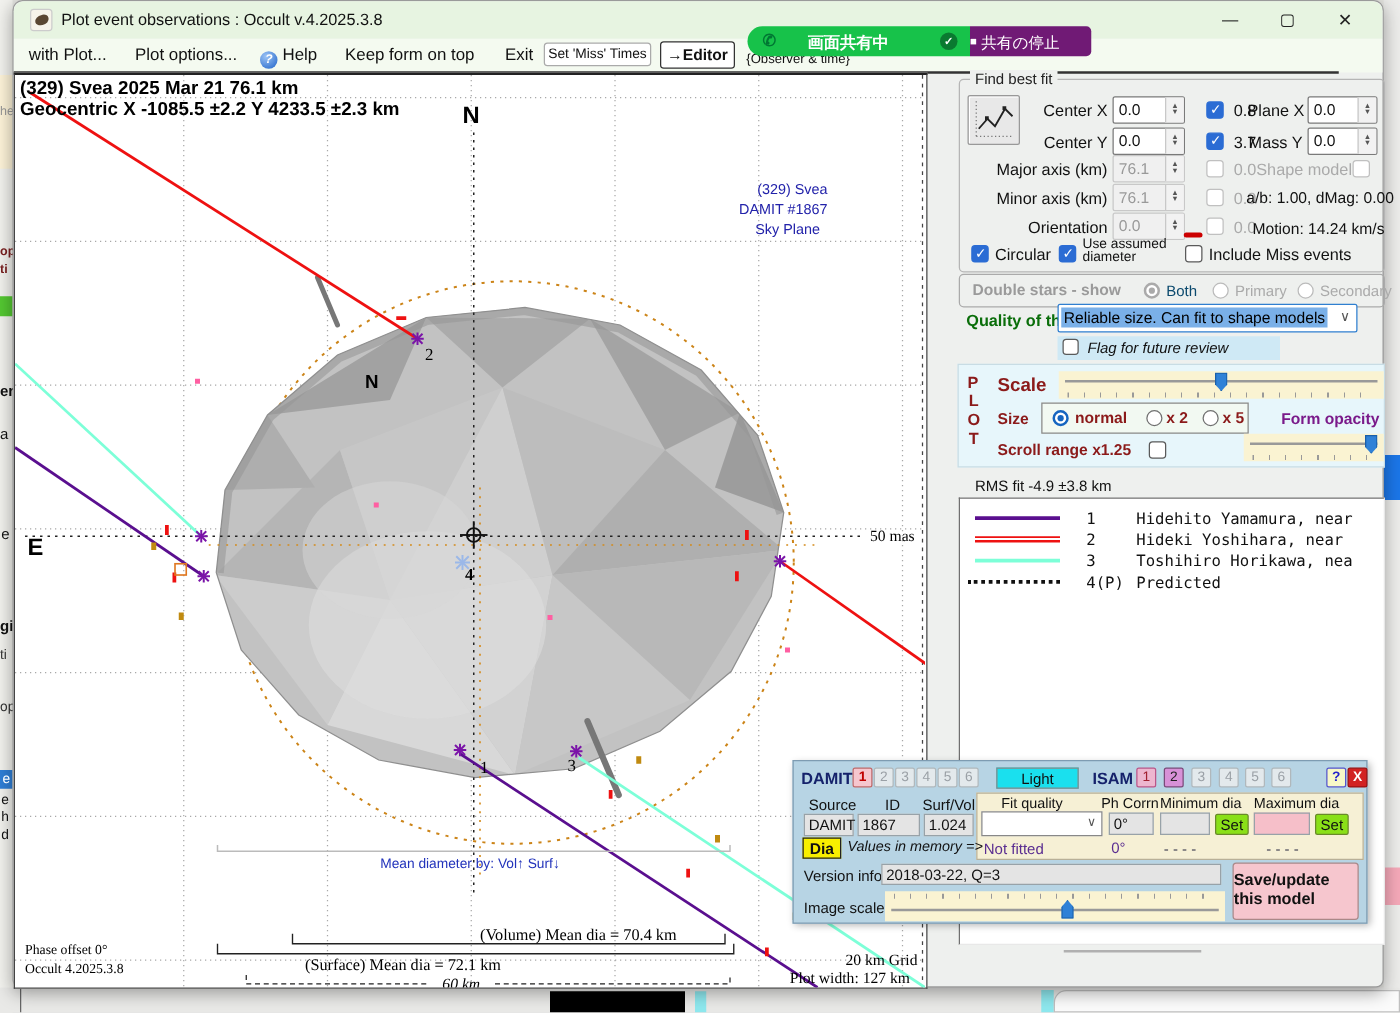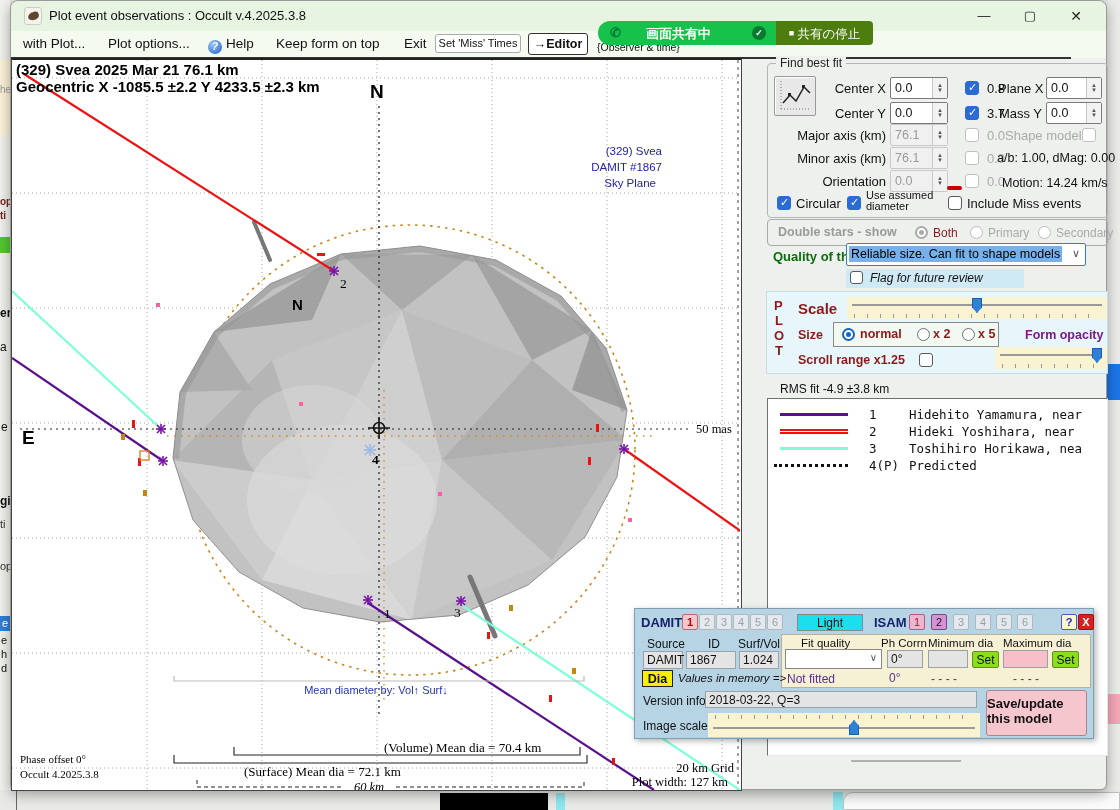--- a/index.html
+++ b/index.html
@@ -76,22 +76,22 @@
   .dtab.selp{background:#edb6cf;color:#a02030;border-color:#b58}
   .dtab.selv{background:#d791d7;color:#222;border-color:#7a4a7a}
   .dbox{position:absolute;height:18px;background:#e4e4e4;border:1px solid #98a2a8;font-size:12px;
     padding:1px 3px;white-space:nowrap}
   .cream{position:absolute;background:#f6f0d5;border:1px solid #b8b098}
   .setbtn{position:absolute;width:27px;height:17px;background:#8ae018;border:1px solid #6a8a2a;border-radius:2px;
     text-align:center;font-size:12px;line-height:16px}
   
   .share-green{position:absolute;left:598px;top:21px;width:178px;height:24px;background:#17c24a;
     border-radius:12px 0 0 12px;color:#fff;font-weight:bold;font-size:13px;z-index:50}
-  .share-red{position:absolute;left:776px;top:21px;width:97px;height:24px;background:#4d7c0f;
-    border-radius:0 4px 4px 0;color:#fff;font-size:12.5px;z-index:50;text-align:center;line-height:24px}
+  .share-red{position:absolute;left:776px;top:21px;width:97px;height:24px;background:#701a75;
+    border-radius:0 4px 4px 0;color:#fff;font-size:12.5px;z-index:50;line-height:24px}
   .shield{position:absolute;right:10px;top:5px;width:14px;height:14px;border-radius:50%;background:#0a7a30;
     color:#fff;font-size:9px;text-align:center;line-height:14px;font-style:normal}
   .phone{position:absolute;left:12px;top:4px;color:#073;font-size:13px;font-style:normal}
   
   .frag{position:absolute;font-size:10px;color:#555;white-space:nowrap;overflow:hidden}
   .footer-note{position:absolute;left:19px;top:792px;font-family:"DejaVu Sans Mono",monospace;font-size:13px;color:#111;white-space:nowrap}
 </style>
 </head>
 <body>
 
@@ -430,21 +430,21 @@
       <span class="lbl" style="left:98px;top:126px;width:72px;font-size:11px;line-height:11px;white-space:normal">Use assumed diameter</span>
       <span class="cb" style="left:180px;top:132px"></span>
       <span class="lbl" style="left:199px;top:132px">Include Miss events</span>
     </div>
 
     <div class="groupbox" style="left:756px;top:218px;width:341px;height:27px;border-color:#aaa">
       <span class="lbl" style="left:10px;top:5px;font-weight:bold;color:#9a9a9a;font-size:12.5px">Double stars - show</span>
       <span class="radio dis on" style="left:147px;top:6px">
           <i></i>
         </span>
-      <span class="lbl" style="left:165px;top:6px;color:#7f1d1d;font-size:12px">Both</span>
+      <span class="lbl" style="left:165px;top:6px;color:#0c4a6e;font-size:12px">Both</span>
       <span class="radio dis" style="left:202px;top:6px"></span>
       <span class="lbl" style="left:220px;top:6px;color:#aaa;font-size:12px">Primary</span>
       <span class="radio dis" style="left:270px;top:6px"></span>
       <span class="lbl" style="left:288px;top:6px;color:#aaa;font-size:12px">Secondary</span>
     </div>
 
     <span class="lbl" style="left:762px;top:248px;font-weight:bold;color:var(--qgreen);font-size:13px">Quality of the fit</span>
     <div class="abs" style="left:835px;top:242px;width:240px;height:23px;background:#fff;border:1.5px solid #2f7fd0;border-radius:2px">
       <span class="abs" style="left:2px;top:2px;background:#7ab0e8;color:#000;font-size:12.5px;padding:1px 2px;white-space:nowrap">Reliable size. Can fit to shape models</span>
       <span class="abs" style="right:5px;top:3px;color:#555;font-size:11px">∨</span>

